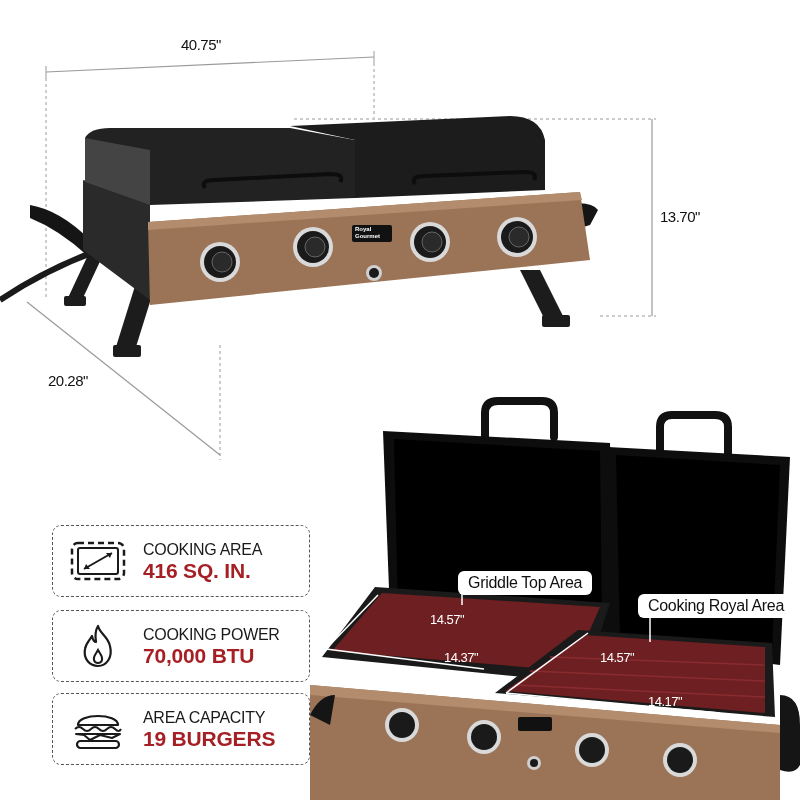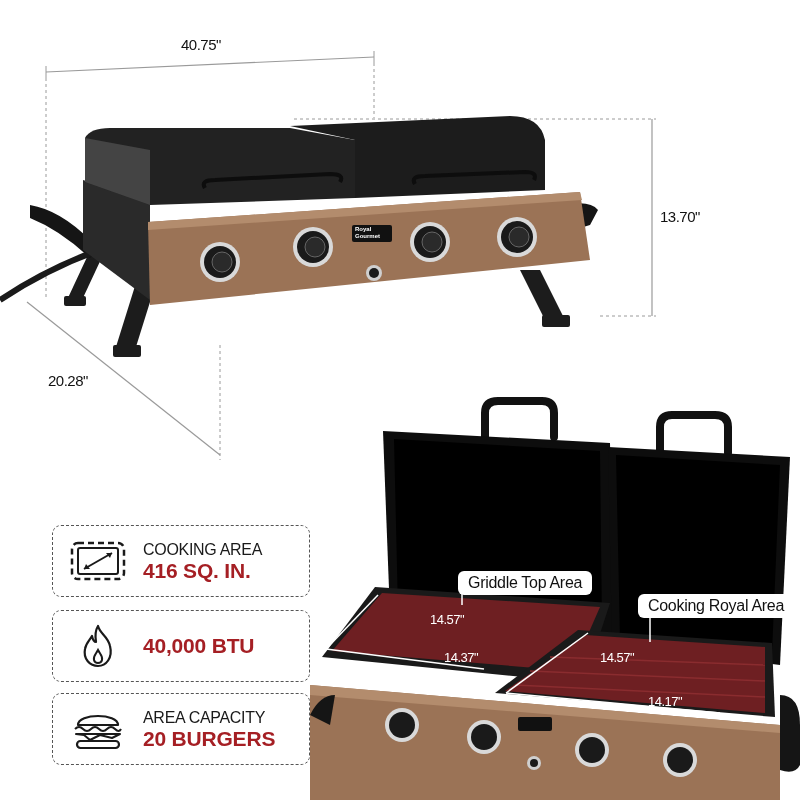--- a/index.html
+++ b/index.html
@@ -117,36 +117,37 @@
 </div>
 
 <div class="card" style="top:610px">
   <div class="icon">
     <svg width="36" height="44" viewBox="0 0 36 44">
       <path d="M18,2 C20,10 28,12 30,22 C33,34 26,42 18,42 C10,42 3,35 5,25 C6,19 10,16 12,12 C13,17 15,18 16,18 C15,12 15,7 18,2 Z" fill="none" stroke="#1a1a1a" stroke-width="2.2" stroke-linejoin="round"></path>
       <path d="M18,26 C20,30 23,32 22,36 C21,40 15,40 14,36 C13,32 16,30 18,26 Z" fill="none" stroke="#1a1a1a" stroke-width="2"></path>
     </svg>
   </div>
   <div class="text">
-    <span class="value">40,000 BTU</span>
+    <span class="label">COOKING POWER</span>
+    <span class="value">70,000 BTU</span>
   </div>
 </div>
 
 <div class="card" style="top:693px">
   <div class="icon">
     <svg width="52" height="44" viewBox="0 0 52 44">
       <path d="M6,18 C6,6 46,6 46,18 Z" fill="none" stroke="#1a1a1a" stroke-width="2.2" stroke-linejoin="round"></path>
       <path d="M3,22 Q7,18 11,22 Q15,26 19,22 Q23,18 27,22 Q31,26 35,22 Q39,18 43,22 Q47,26 49,22" fill="none" stroke="#1a1a1a" stroke-width="2"></path>
       <path d="M4,27 L48,27 L40,31 L28,28 L18,33 L12,28 Z" fill="none" stroke="#1a1a1a" stroke-width="2" stroke-linejoin="round"></path>
       <rect x="5" y="34" width="42" height="7" rx="3.5" fill="none" stroke="#1a1a1a" stroke-width="2.2"></rect>
     </svg>
   </div>
   <div class="text">
     <span class="label">AREA CAPACITY</span>
-    <span class="value">20 BURGERS</span>
+    <span class="value">19 BURGERS</span>
   </div>
 </div>
 
 <div>
   <svg class="abs" style="left:310px;top:395px" width="490" height="405">
 
     <path d="M175,45 L175,18 Q175,6 188,6 L232,6 Q244,6 244,18 L244,42" stroke="#111" stroke-width="8" fill="none" stroke-linecap="round"></path>
     <path d="M350,62 L350,32 Q350,20 362,20 L405,20 Q418,20 418,32 L418,58" stroke="#111" stroke-width="8" fill="none" stroke-linecap="round"></path>
 
     <polygon points="73,36 300,48 304,240 80,220" fill="#0d0d0d"></polygon>

